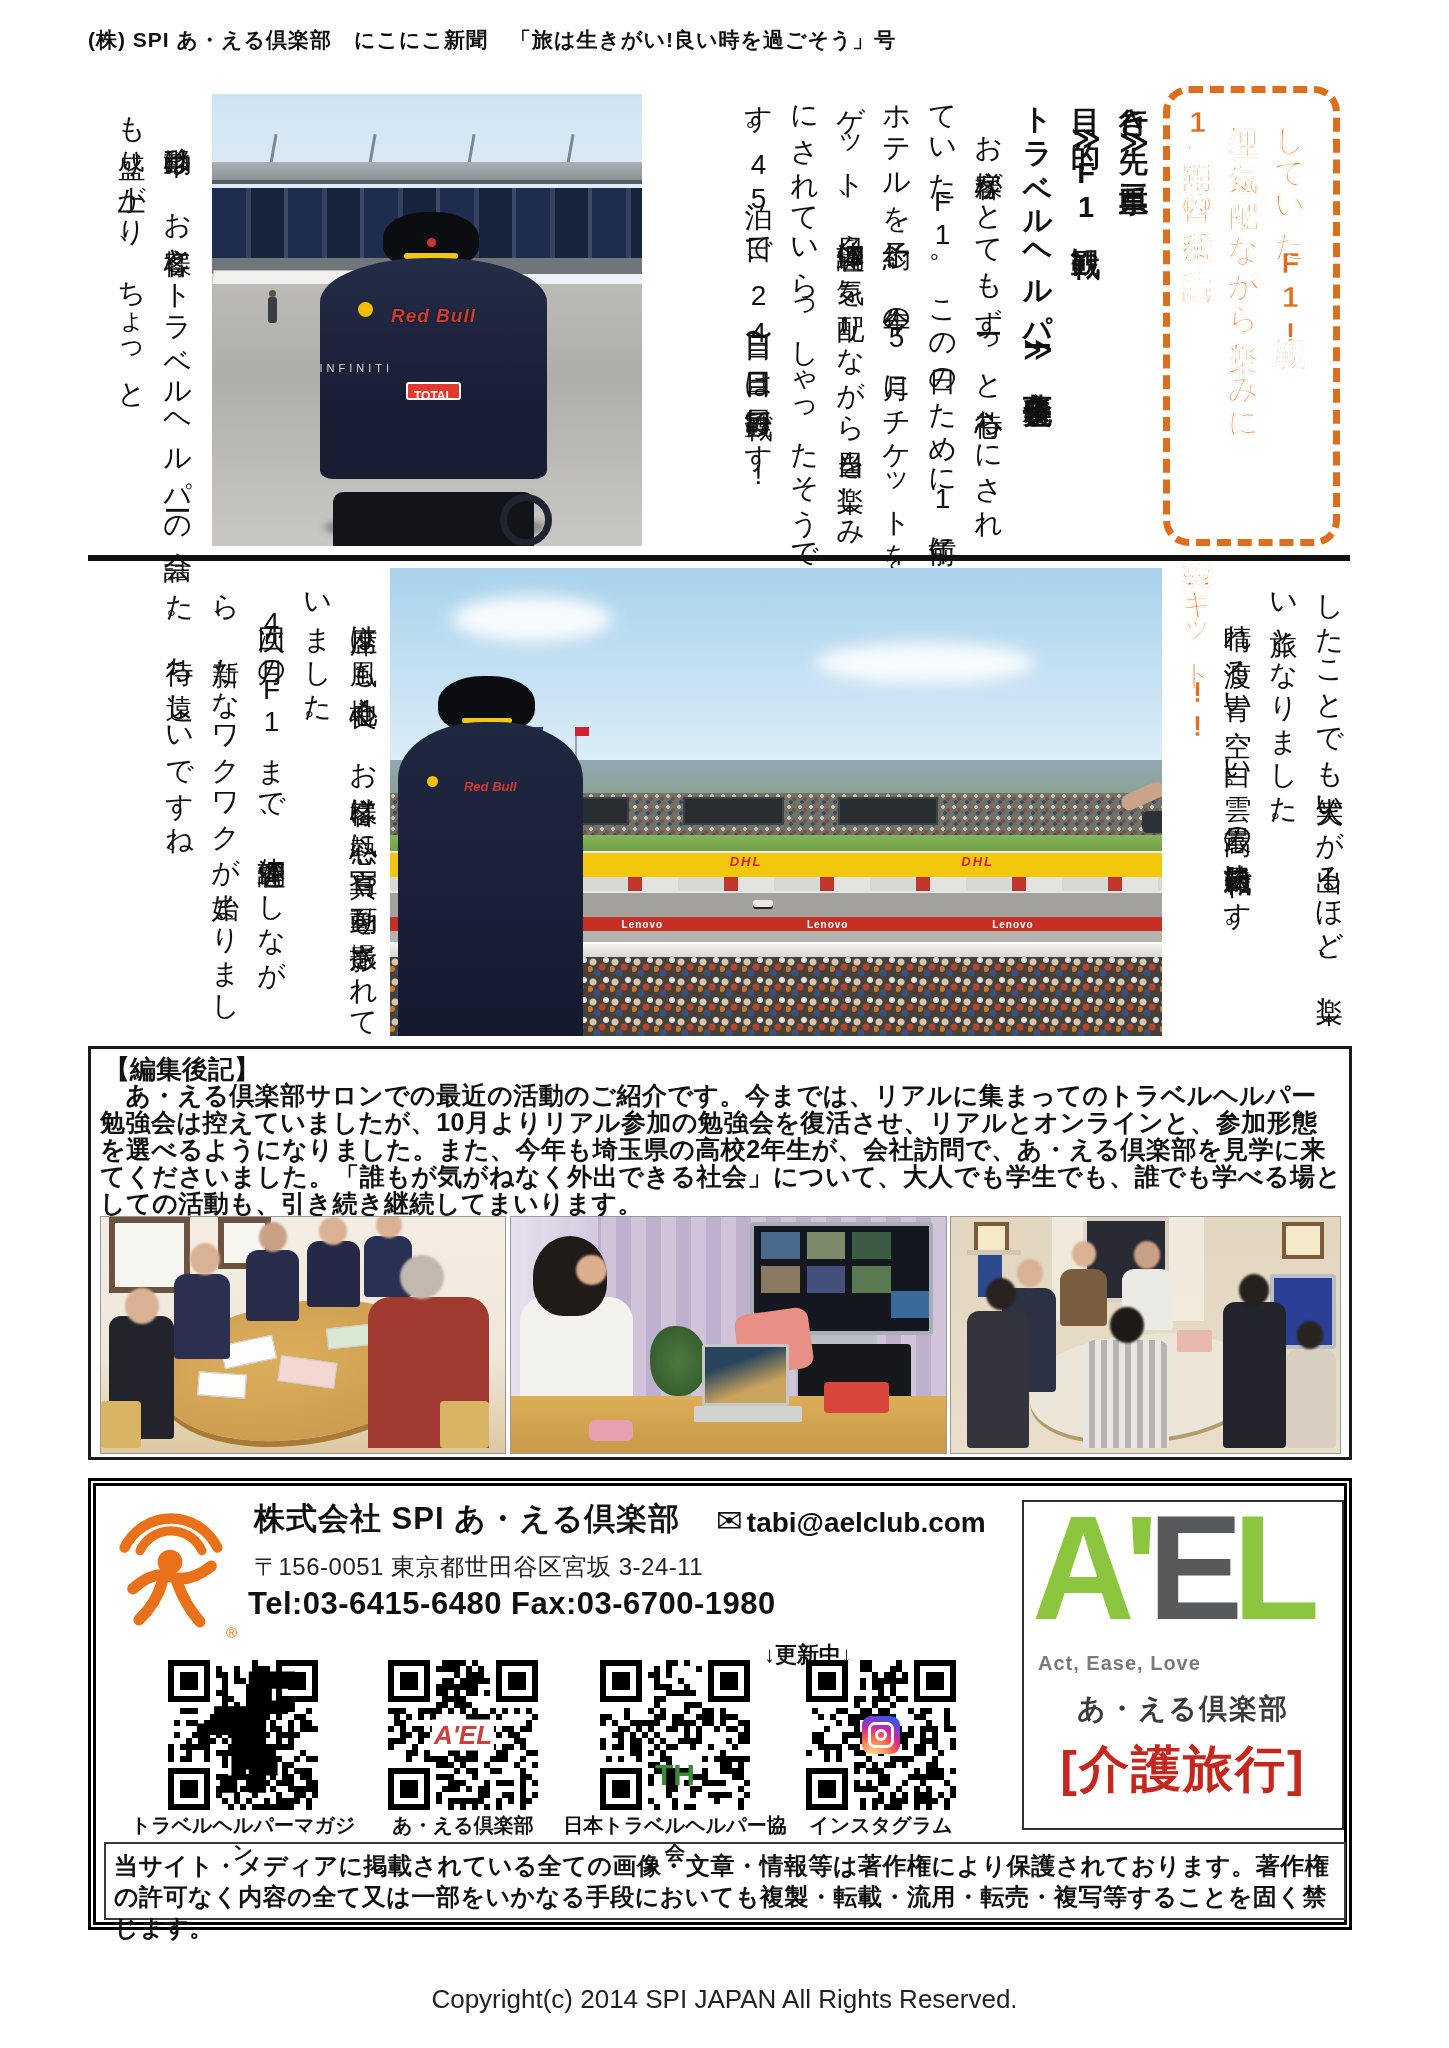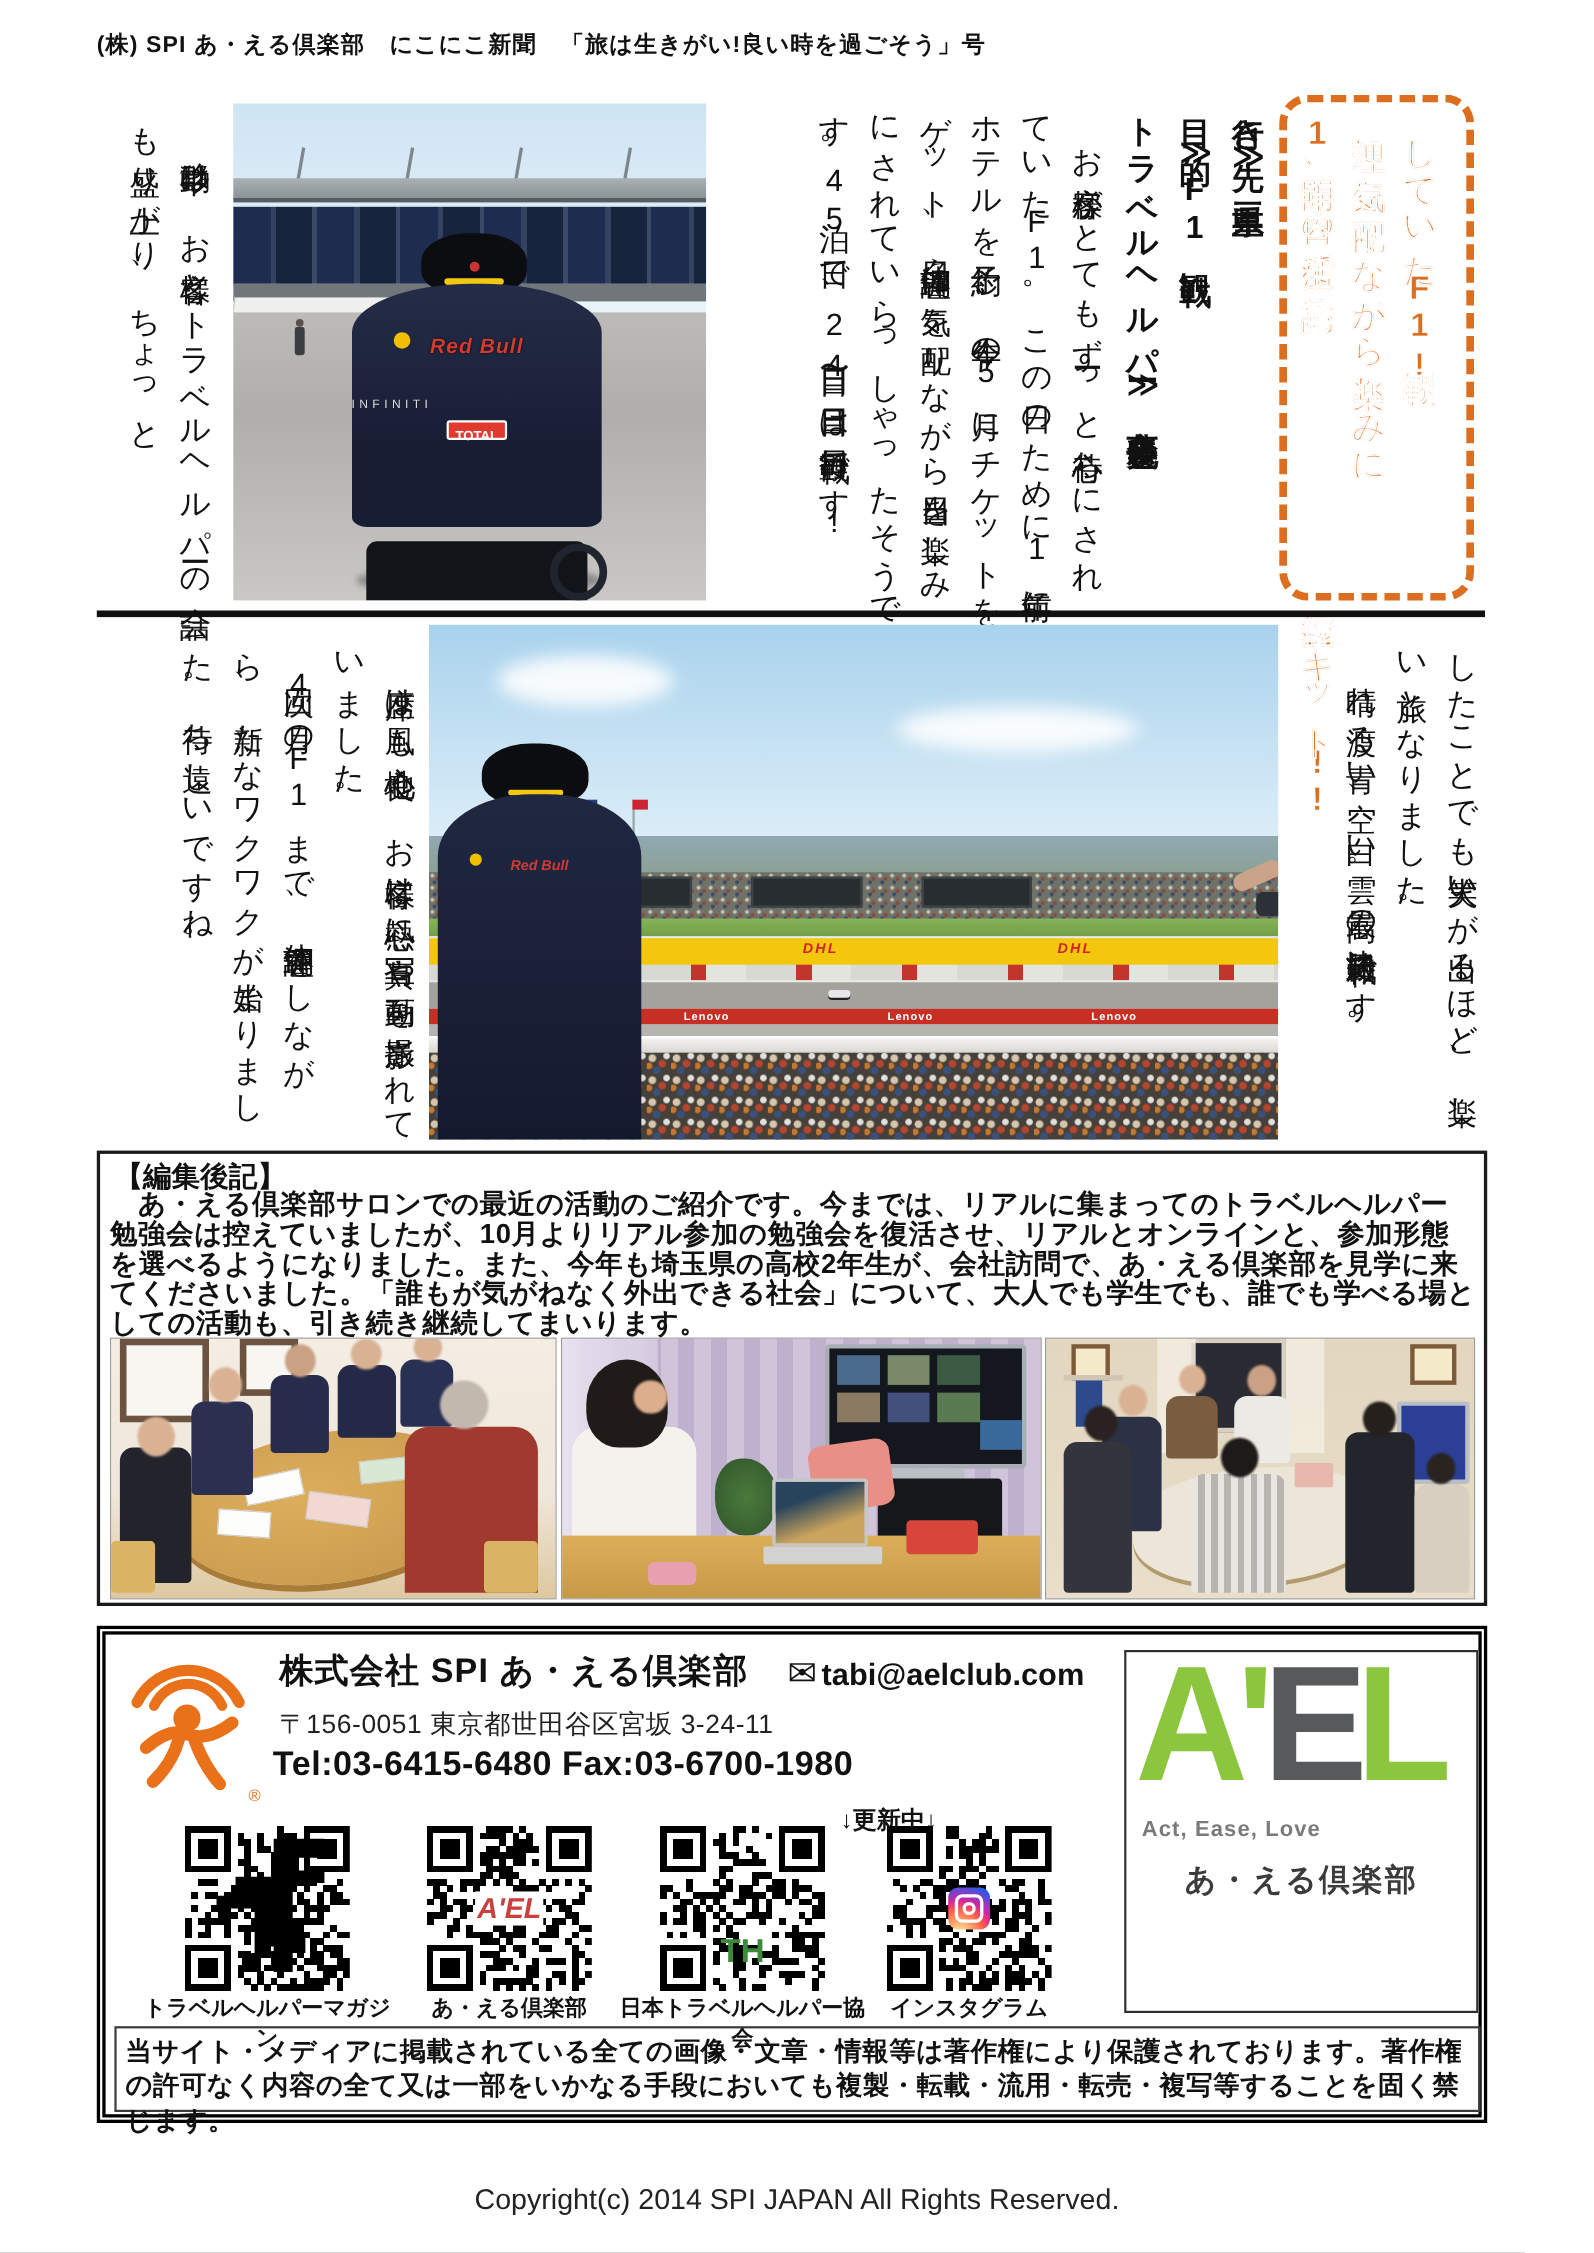--- a/index.html
+++ b/index.html
@@ -1228,18 +1228,19 @@
   </div>
   <div class="abs qr-label" style="left:123px;">トラベルヘルパーマガジン</div>
   <div class="abs qr-label" style="left:343px;">あ・える倶楽部</div>
   <div class="abs qr-label" style="left:555px;">日本トラベルヘルパー協会</div>
   <div class="abs qr-label" style="left:761px;">インスタグラム</div>
 
   <div class="abs ael-box">
     <div class="abs ael-word"><span class="g">A'</span><span class="k">E</span><span class="g">L</span></div>
     <div class="abs ael-tag">Act, Ease, Love</div>
     <div class="abs ael-name">あ・える倶楽部</div>
+    <div class="abs ael-kaigo">[介護旅行]</div>
   </div>
 
   <div class="abs disclaimer">当サイト・メディアに掲載されている全ての画像・文章・情報等は著作権により保護されております。著作権の許可なく内容の全て又は一部をいかなる手段においても複製・転載・流用・転売・複写等することを固く禁じます。</div>
 
   <div class="abs copyright">Copyright(c) 2014 SPI JAPAN All Rights Reserved.</div>
 </div>
 
 </body></html>

